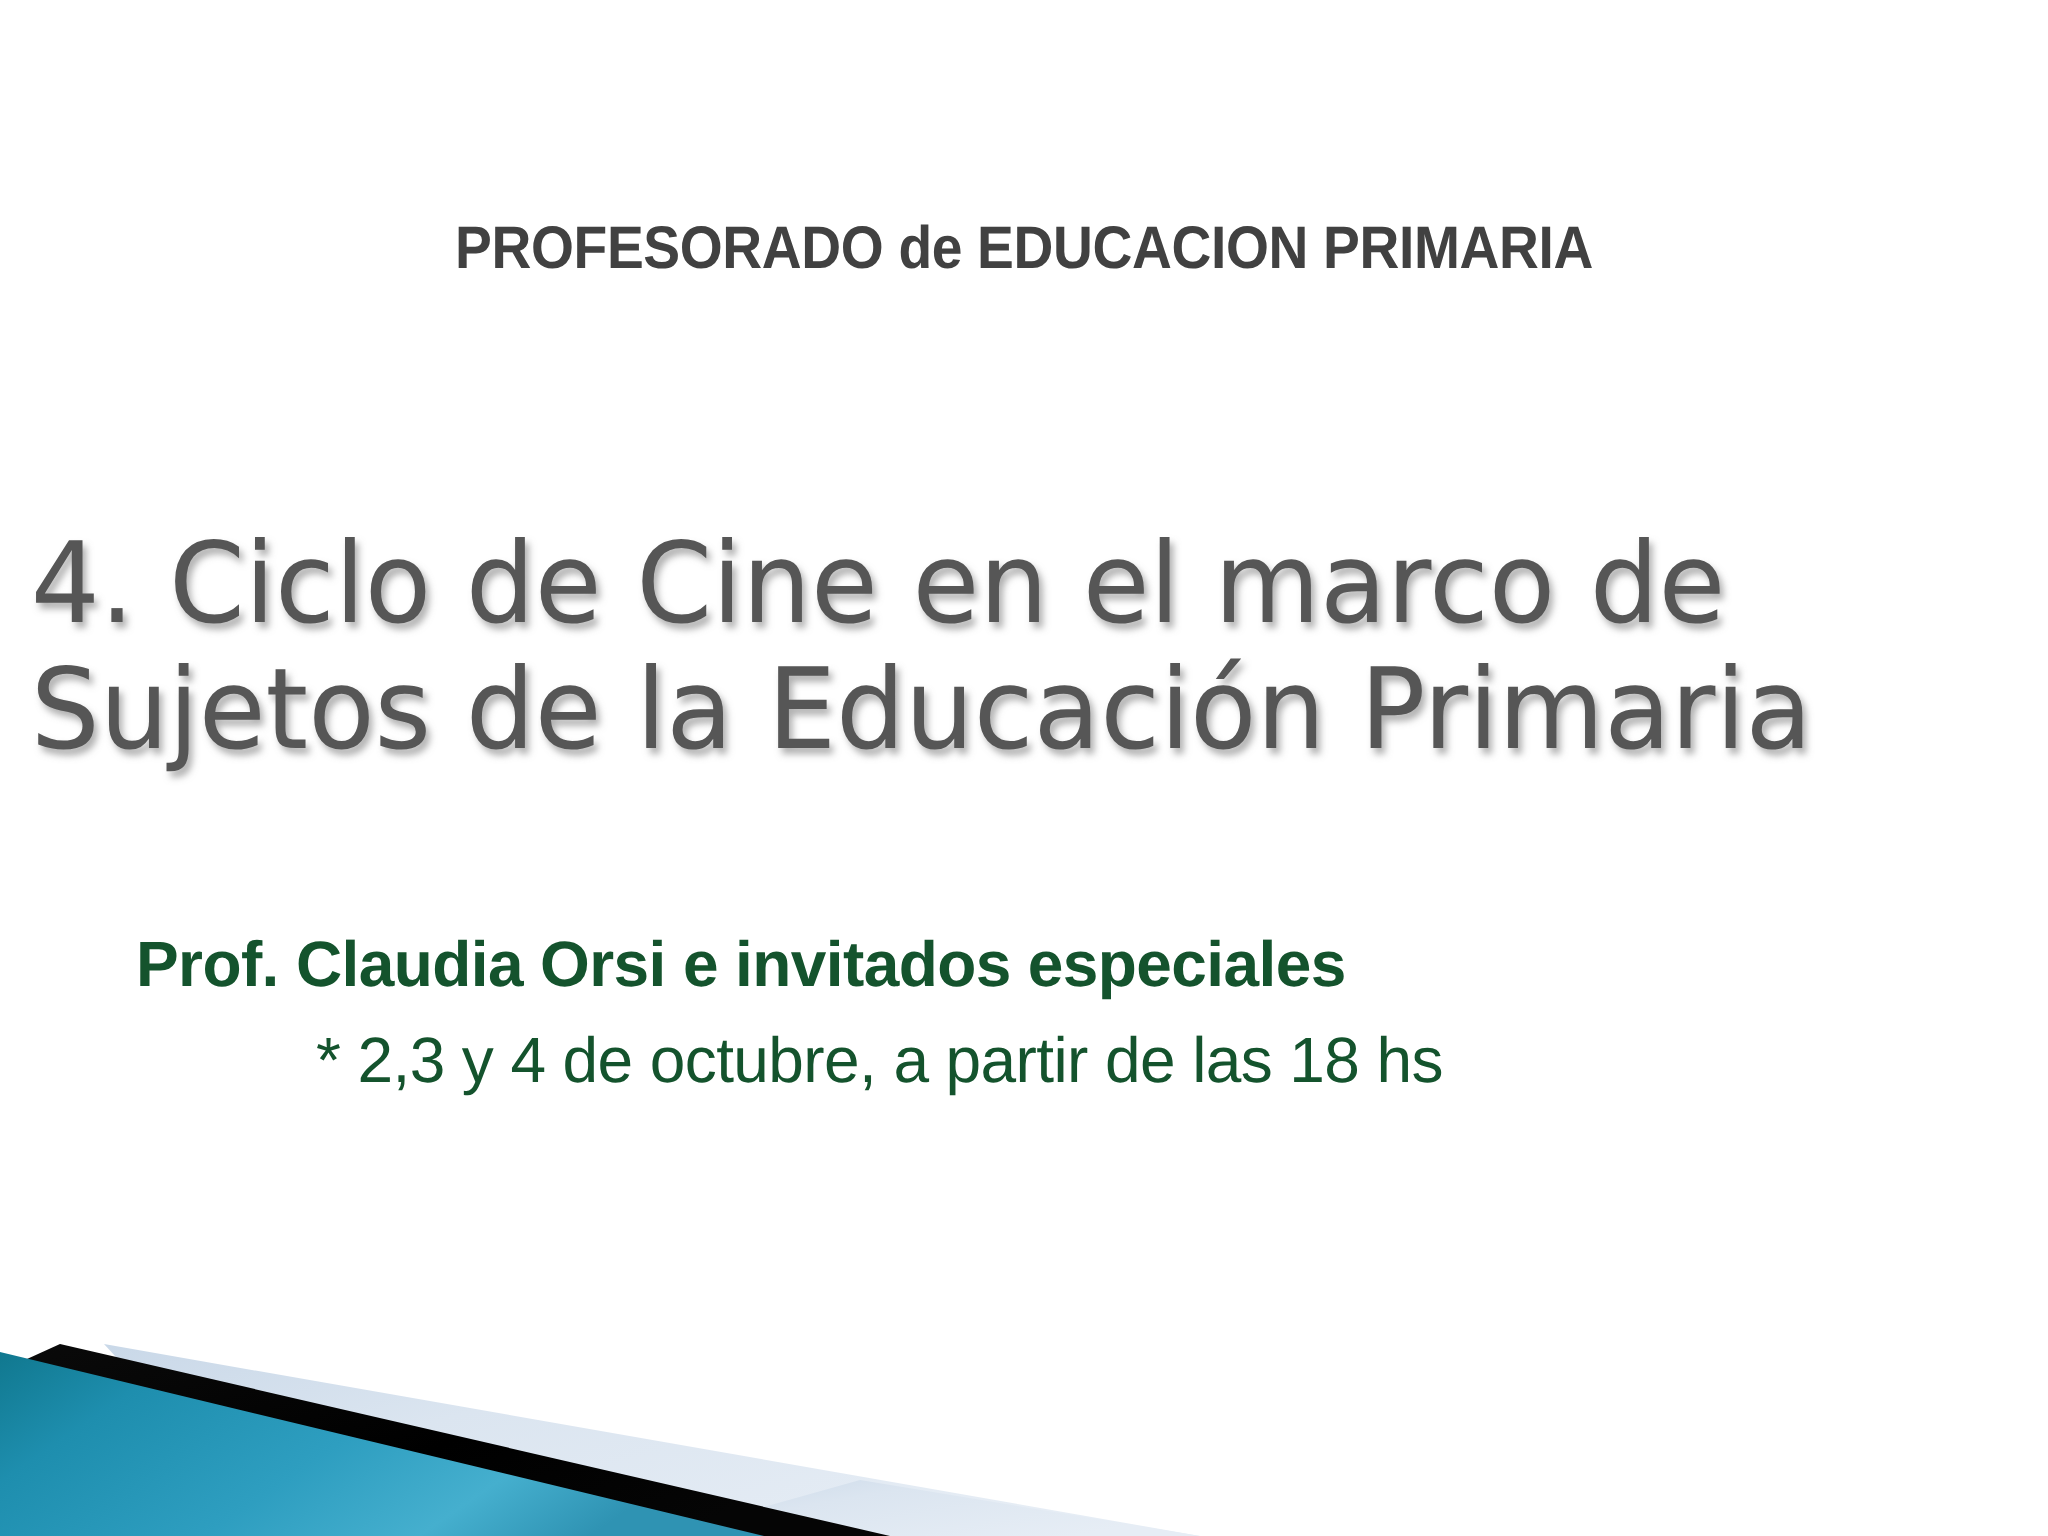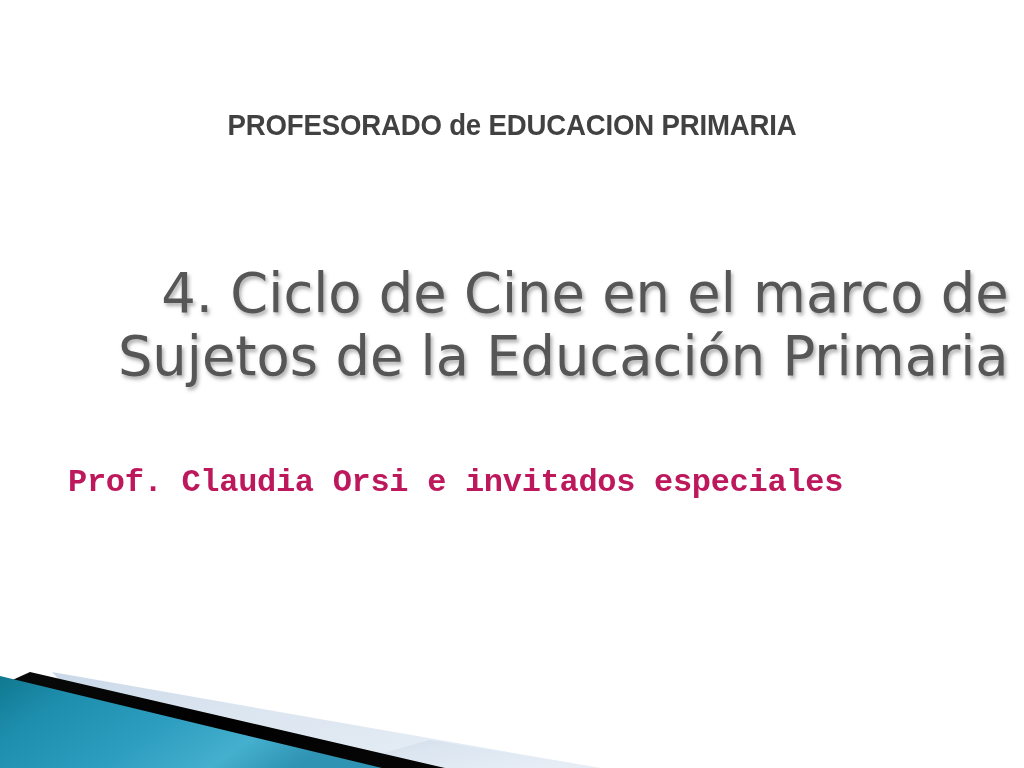--- a/index.html
+++ b/index.html
@@ -39,43 +39,43 @@
     transform-origin: 50% 50%;
     white-space: nowrap;
   }
 
   
   .slide-title {
     position: absolute;
     left: 0;
     top: 262px;
     width: 1024px;
-    text-align: right;
+    text-align: left;
     font-family: "DejaVu Sans", "Liberation Sans", sans-serif;
     font-size: 56px;
     font-weight: 400;
     line-height: 1.12;
     color: #565656;
     text-shadow: 2px 3px 4px rgba(110,110,110,0.55);
     white-space: nowrap;
   }
   .slide-title .title-line {
     display: block;
     transform: scaleX(0.97);
     transform-origin: 50% 50%;
   }
 
   
   .body-block {
     position: absolute;
     left: 68px;
     top: 462px;
     width: 900px;
-    font-family: Liberation Mono, monospace;
-    color: #be185d;
+    font-family: Liberation Sans, sans-serif;
+    color: #14532d;
   }
   .body-line {
     white-space: nowrap;
     line-height: 1.30;
   }
   .body-line-1 {
     font-size: 32px;
     font-weight: 700;
     letter-spacing: -0.3px;
   }
@@ -116,20 +116,21 @@
 
   <div class="slide-header">PROFESORADO de EDUCACION PRIMARIA</div>
 
   <div class="slide-title">
     <span class="title-line">4. Ciclo de Cine en el marco de</span>
     <span class="title-line">Sujetos de la Educación Primaria</span>
   </div>
 
   <div class="body-block">
     <div class="body-line body-line-1">Prof. Claudia Orsi e invitados especiales</div>
+    <div class="body-line body-line-2">* 2,3 y 4 de octubre, a partir de las 18 hs</div>
   </div>
 
   <div class="corner-decoration">
     <svg viewBox="0 0 1024 140" xmlns="http://www.w3.org/2000/svg">
       <defs>
         <linearGradient id="tealGrad" x1="0" y1="0" x2="1" y2="0.35">
           <stop offset="0%" stop-color="#10788F"></stop>
           <stop offset="22%" stop-color="#1E8EAE"></stop>
           <stop offset="55%" stop-color="#2E9EC0"></stop>
           <stop offset="80%" stop-color="#45AFCE"></stop>

